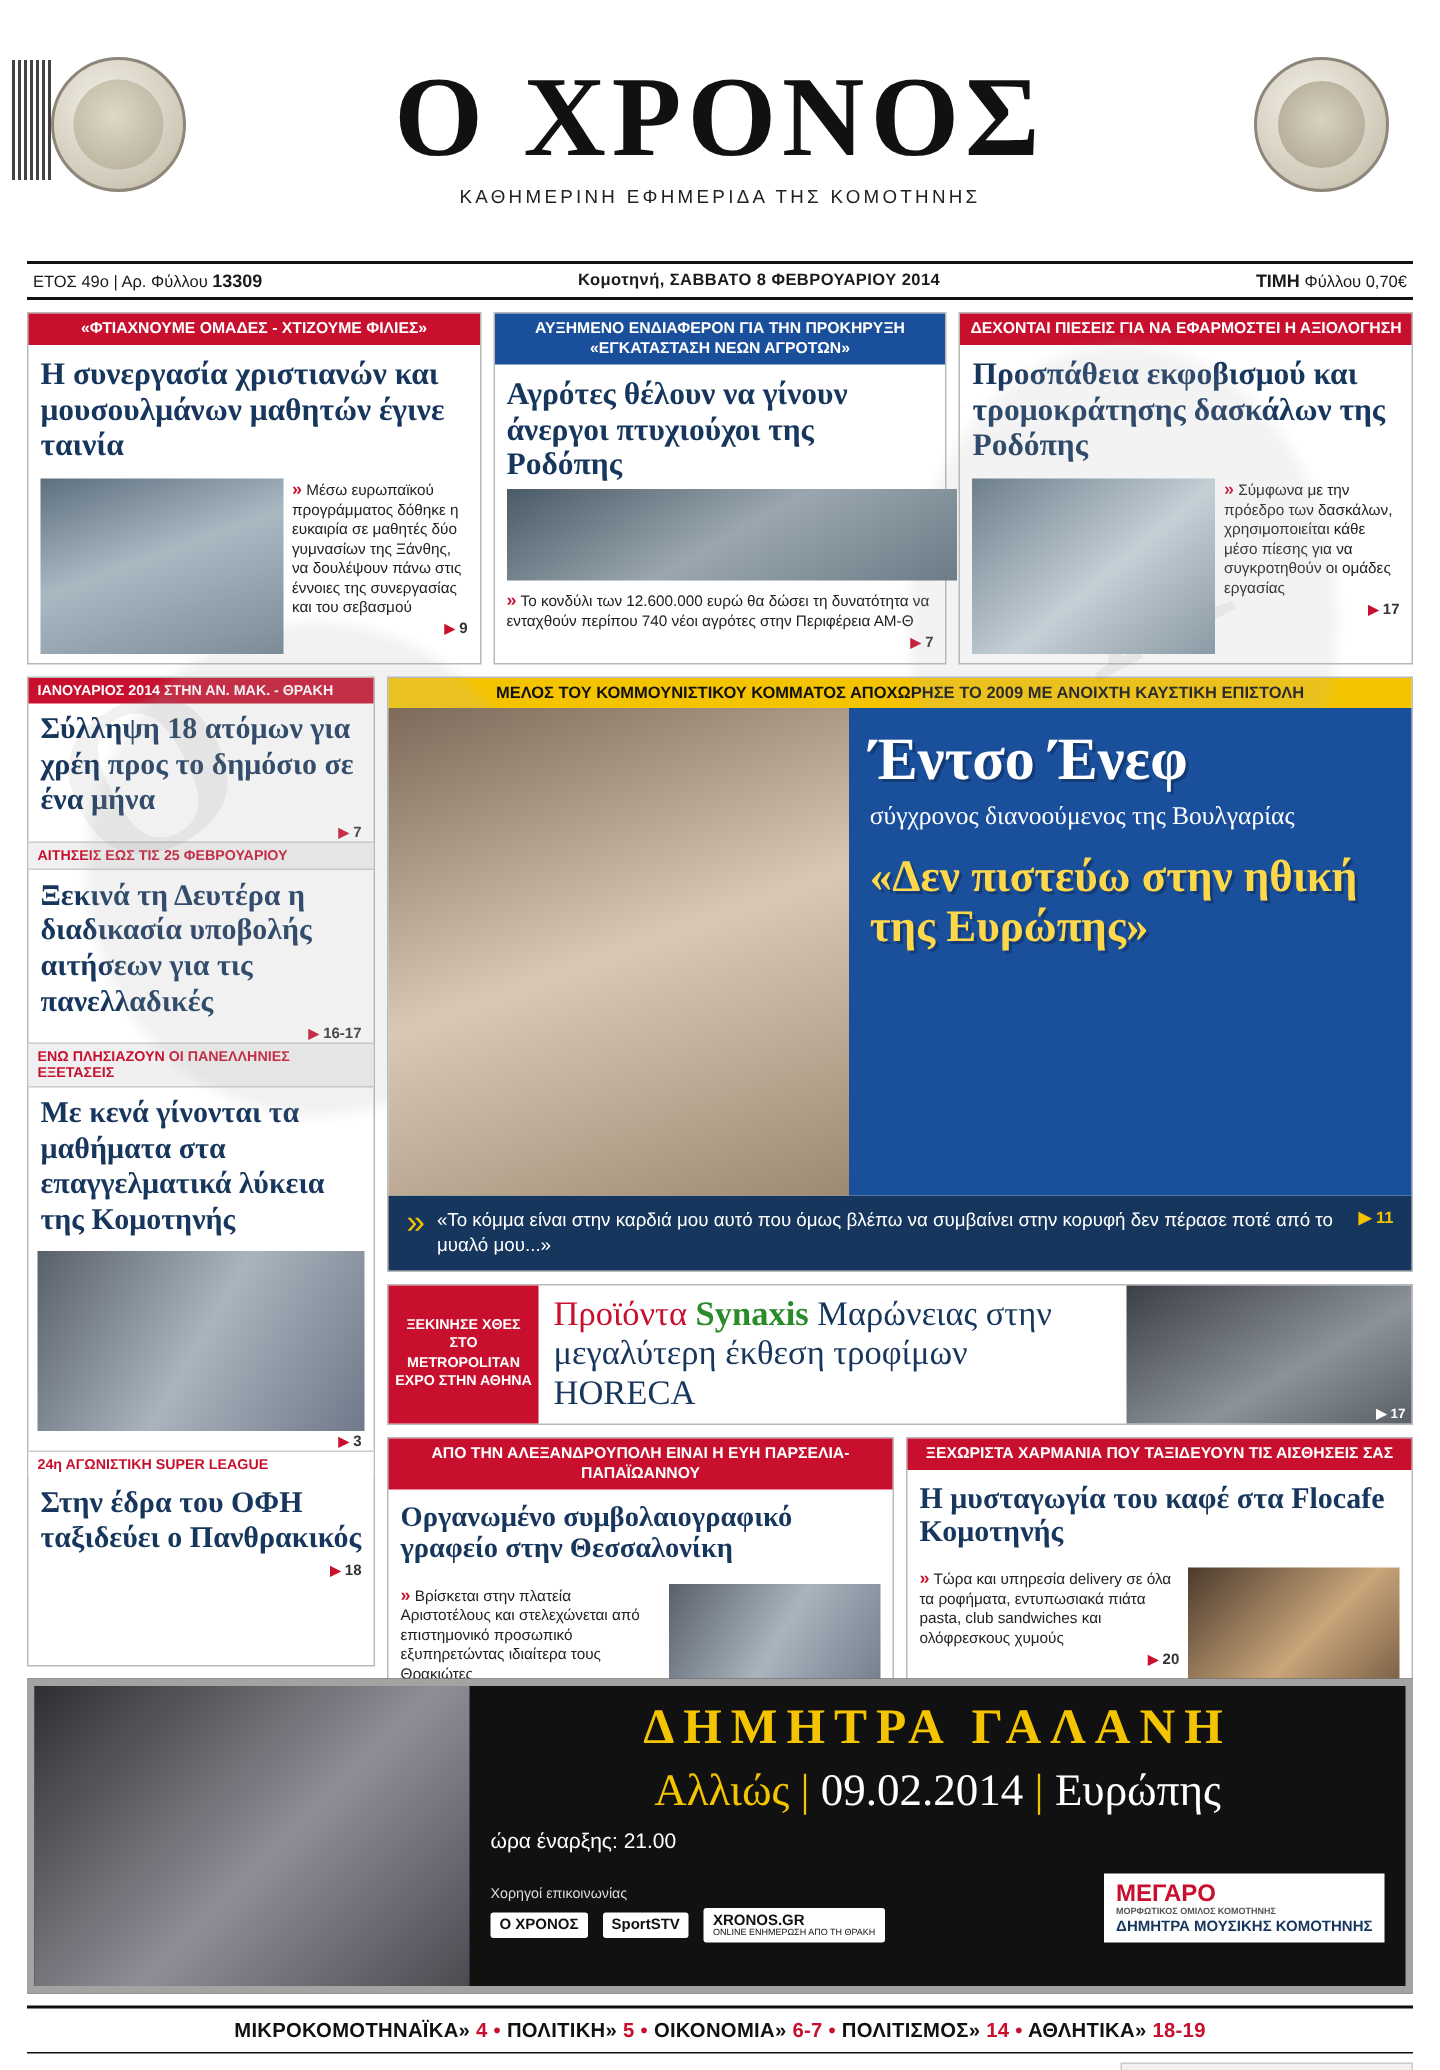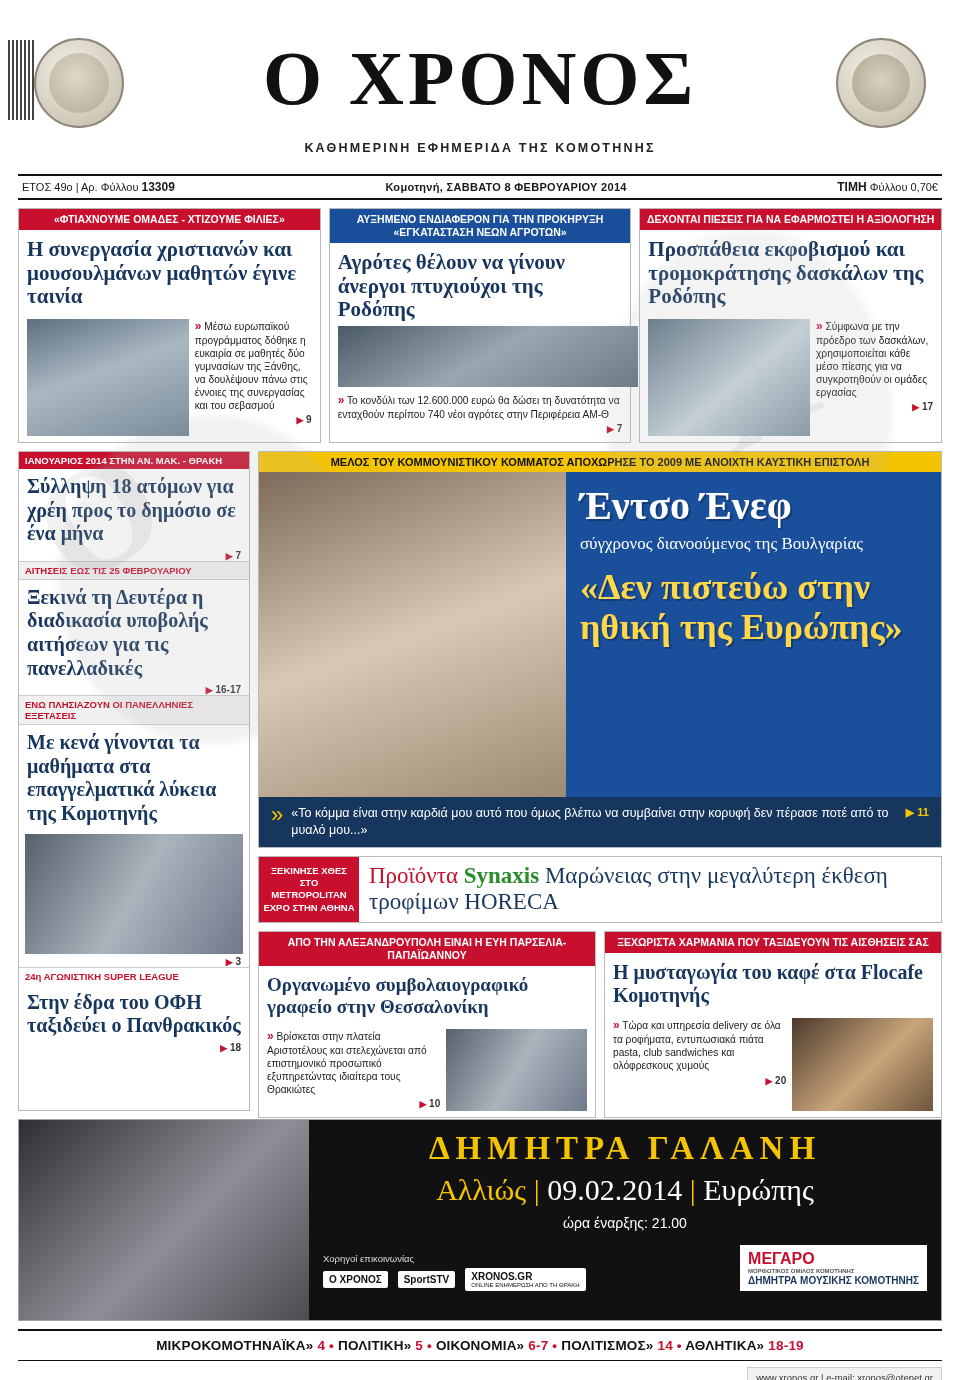--- a/index.html
+++ b/index.html
@@ -23,21 +23,21 @@
   .logo-right{position:absolute;right:16px;top:38px;width:86px;height:86px;border-radius:50%;
     background:radial-gradient(circle at 40% 35%,#f2efe6,#cfc9b8 70%,#b6ae9b);
     border:2px solid #8d8679;display:flex;align-items:center;justify-content:center;overflow:hidden;}
   .logo-right .face{width:58px;height:58px;border-radius:50%;
     background:radial-gradient(circle at 50% 45%,#d8d2bf,#aaa18c);}
   .barcode{position:absolute;left:-10px;top:40px;width:26px;height:80px;
     background:repeating-linear-gradient(90deg,#222 0 2px,#fff 2px 4px);opacity:.85;}
   .title{text-align:center;padding-top:42px;}
   .title h1{margin:0;font-family:"Liberation Serif", serif;font-size:76px;letter-spacing:4px;
     font-weight:700;line-height:.95;color:#111;}
-  .subtitle{margin-top:27px;font-size:12.5px;letter-spacing:2.2px;font-weight:700;color:#222;}
+  .subtitle{margin-top:10px;font-size:12.5px;letter-spacing:2.2px;font-weight:400;color:#222;}
   .inforow{display:flex;justify-content:space-between;align-items:center;
     border-top:2px solid #111;border-bottom:2px solid #111;margin-top:14px;
     padding:4px 4px;font-size:11px;}
   .inforow b{font-size:12px;}
   .inforow .mid{font-weight:700;letter-spacing:.3px;}
 
   
   .row{display:flex;gap:8px;}
   .box{border:1px solid #b9b9b9;box-sizing:border-box;background:#fff;}
   .kicker{color:#fff;font-size:10.5px;font-weight:700;text-align:center;padding:4px 6px;line-height:1.25;}
@@ -79,43 +79,43 @@
   .lc-h{font-family:"Liberation Serif", serif;font-size:20px;line-height:1.18;color:#17365d;padding:6px 8px 2px 8px;font-weight:700;}
 
   .hero{border:1px solid #b9b9b9;}
   .hero-kicker{background:#f5c400;color:#111;font-size:11px;font-weight:700;text-align:center;padding:4px;}
   .hero-body{display:flex;height:325px;}
   .hero-photo{width:45%;}
   .hero-text{width:55%;background:#1a4f9c;color:#fff;padding:14px 14px 8px 14px;box-sizing:border-box;position:relative;}
   .hero-text h2{margin:0;font-family:"Liberation Serif", serif;font-size:40px;line-height:1;font-weight:700;
     text-shadow:2px 2px 0 rgba(0,0,0,.25);}
   .hero-text .sub{margin-top:8px;font-family:"Liberation Serif", serif;font-size:17px;}
-  .hero-text .quote{margin-top:14px;font-family:"Liberation Serif", serif;font-size:36px;line-height:1.1;
+  .hero-text .quote{margin-top:14px;font-family:"Liberation Serif", serif;font-size:30px;line-height:1.1;
     color:#ffd84a;font-weight:700;text-shadow:2px 2px 0 rgba(0,0,0,.25);}
   .hero-quote-box{background:#17365d;color:#fff;padding:8px 12px;font-size:12.5px;line-height:1.35;
     display:flex;gap:8px;}
   .hero-quote-box .q{font-size:22px;color:#f5c400;line-height:.9;}
 
   .synaxis{display:flex;border:1px solid #b9b9b9;height:92px;}
   .syn-k{width:92px;background:#c8102e;color:#fff;font-size:9.5px;font-weight:700;
     display:flex;align-items:center;justify-content:center;text-align:center;padding:4px;line-height:1.3;}
   .syn-t{flex:1;padding:6px 10px;font-family:"Liberation Serif", serif;font-size:23px;line-height:1.16;color:#17365d;}
   .syn-p{width:190px;}
 
   .two-bottom{display:flex;gap:8px;flex:1;}
   .tb{flex:1;border:1px solid #b9b9b9;display:flex;flex-direction:column;}
 
   
-  .ad{margin-top:8px;height:200px;border:1px solid #a3a3a3;background:#111;display:flex;position:relative;overflow:hidden;}
+  .ad{margin-top:8px;height:200px;border:5px solid #a3a3a3;background:#111;display:flex;position:relative;overflow:hidden;}
   .ad-photo{width:290px;background:linear-gradient(135deg,#2b2b31,#7b6a86 55%,#3a3340);}
   .ad-body{flex:1;position:relative;padding:10px 14px;box-sizing:border-box;color:#f5c400;}
   .ad-name{font-family:"Liberation Serif", serif;font-size:33px;font-weight:700;letter-spacing:6px;text-align:center;}
   .ad-when{text-align:center;font-family:"Liberation Serif", serif;font-size:30px;color:#fff;margin-top:6px;}
   .ad-when .y{color:#f5c400;text-align:right;}
-  .ad-time{text-align:center;color:#fff;font-size:14px;margin-top:8px;}
+  .ad-time{color:#fff;font-size:14px;margin-top:8px;}
   .ad-foot{display:flex;align-items:flex-end;justify-content:space-between;margin-top:14px;}
   .ad-spons{color:#ddd;font-size:9.5px;}
   .ad-logos{display:flex;gap:10px;align-items:center;margin-top:4px;}
   .chip{background:#fff;color:#111;font-size:10px;font-weight:700;padding:3px 6px;border-radius:2px;}
   .megaro{background:#fff;color:#17365d;font-size:10px;font-weight:700;padding:4px 8px;text-align:left;line-height:1.2;}
   .megaro .m{color:#c8102e;font-size:16px;}
 
   
   .index{border-top:2px solid #111;border-bottom:1px solid #111;margin-top:8px;padding:7px 0;
     text-align:center;font-size:13.5px;font-weight:700;color:#111;letter-spacing:.2px;}
@@ -268,20 +268,23 @@
           <span class="q">»</span>
           <span>«Το κόμμα είναι στην καρδιά μου αυτό που όμως βλέπω να συμβαίνει στην κορυφή δεν πέρασε ποτέ από το μυαλό μου...»</span>
           <span style="margin-left:auto;color:#f5c400;font-weight:700;font-size:11px;white-space:nowrap">▶ <span>11</span></span>
         </div>
       </div>
 
       <div class="synaxis">
         <div class="syn-k">ΞΕΚΙΝΗΣΕ ΧΘΕΣ ΣΤΟ METROPOLITAN EXPO ΣΤΗΝ ΑΘΗΝΑ</div>
         <div class="syn-t">
           <span style="color:#c8102e">Προϊόντα </span><span style="color:#2a8b2a;font-weight:700">Synaxis</span><span> Μαρώνειας στην μεγαλύτερη έκθεση τροφίμων HORECA</span>
+        </div>
+        <div class="photo p6 syn-p">
+          <div style="position:absolute;right:4px;bottom:2px;color:#fff;font-size:9px;font-weight:700">▶ <span>17</span></div>
         </div>
       </div>
 
       <div class="two-bottom">
         <div class="tb">
           <div class="kicker red">ΑΠΟ ΤΗΝ ΑΛΕΞΑΝΔΡΟΥΠΟΛΗ ΕΙΝΑΙ Η ΕΥΗ ΠΑΡΣΕΛΙΑ-ΠΑΠΑΪΩΑΝΝΟΥ</div>
           <div class="headline" style="font-size:19px;padding:8px;">Οργανωμένο συμβολαιογραφικό γραφείο στην Θεσσαλονίκη</div>
           <div class="body" style="display:flex;gap:6px;padding:4px 8px 6px 8px;flex:1;">
             <div class="blurb" style="flex:1">
               <span class="bullet">»</span>

